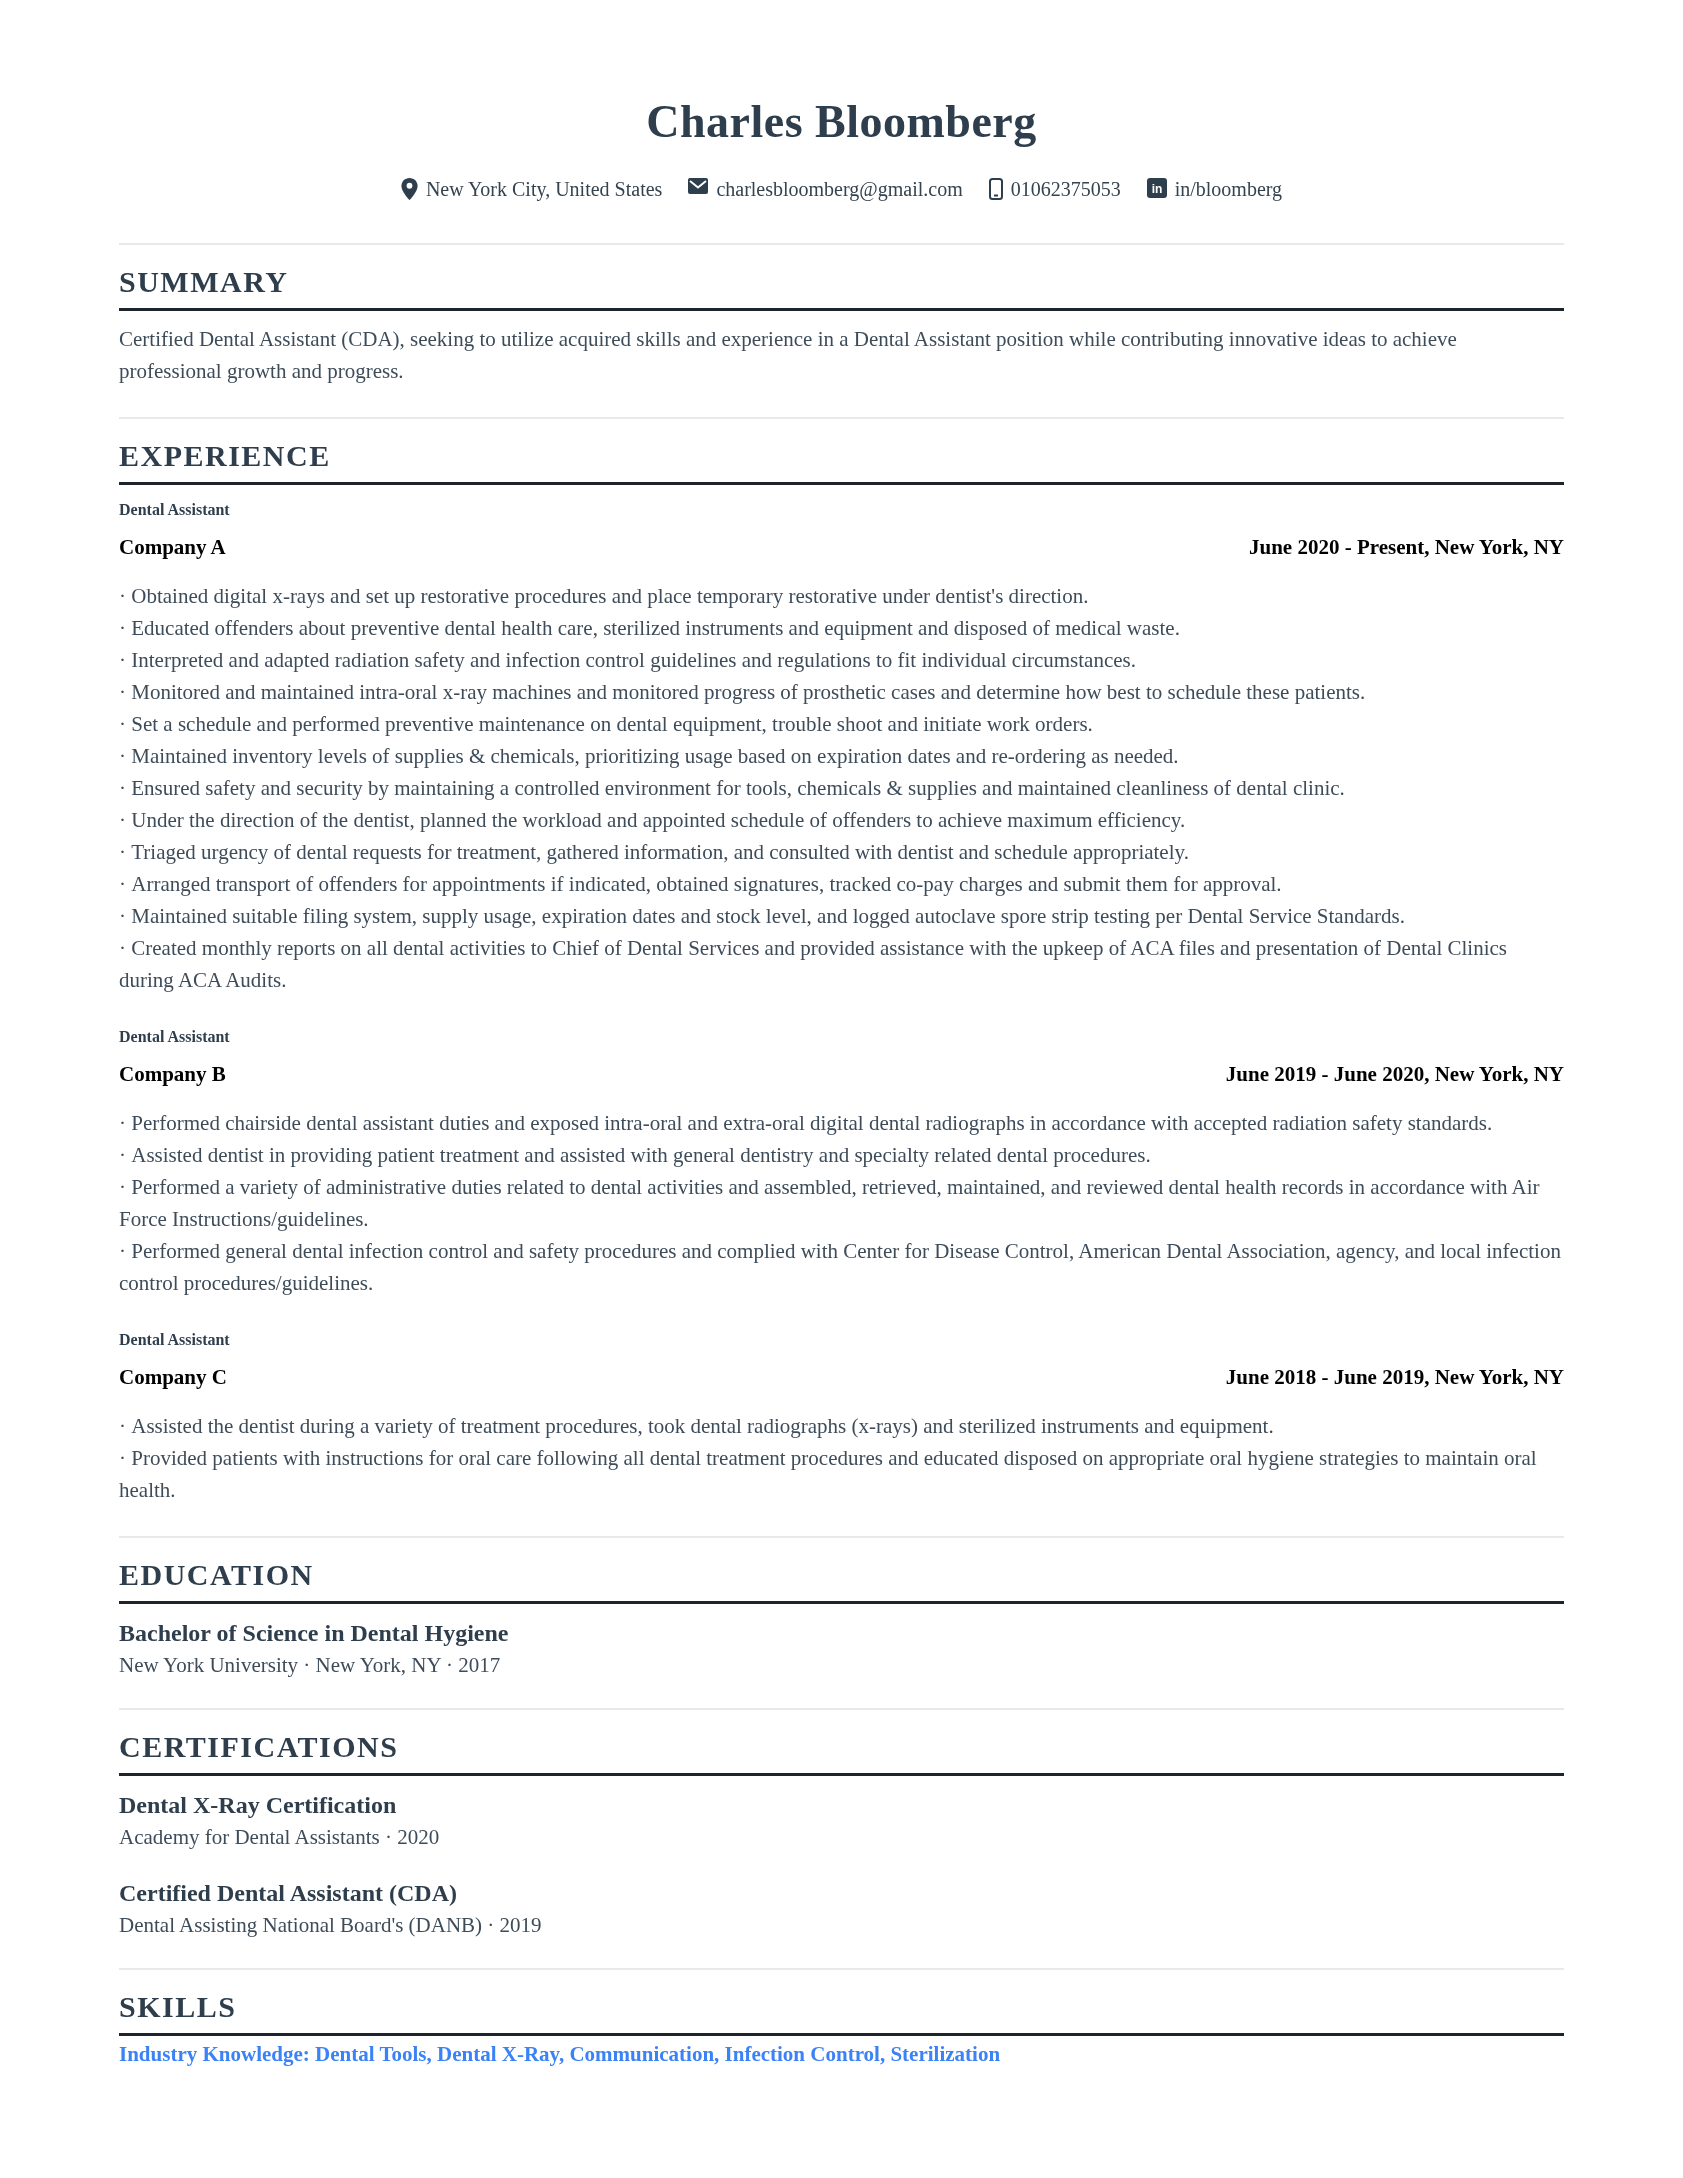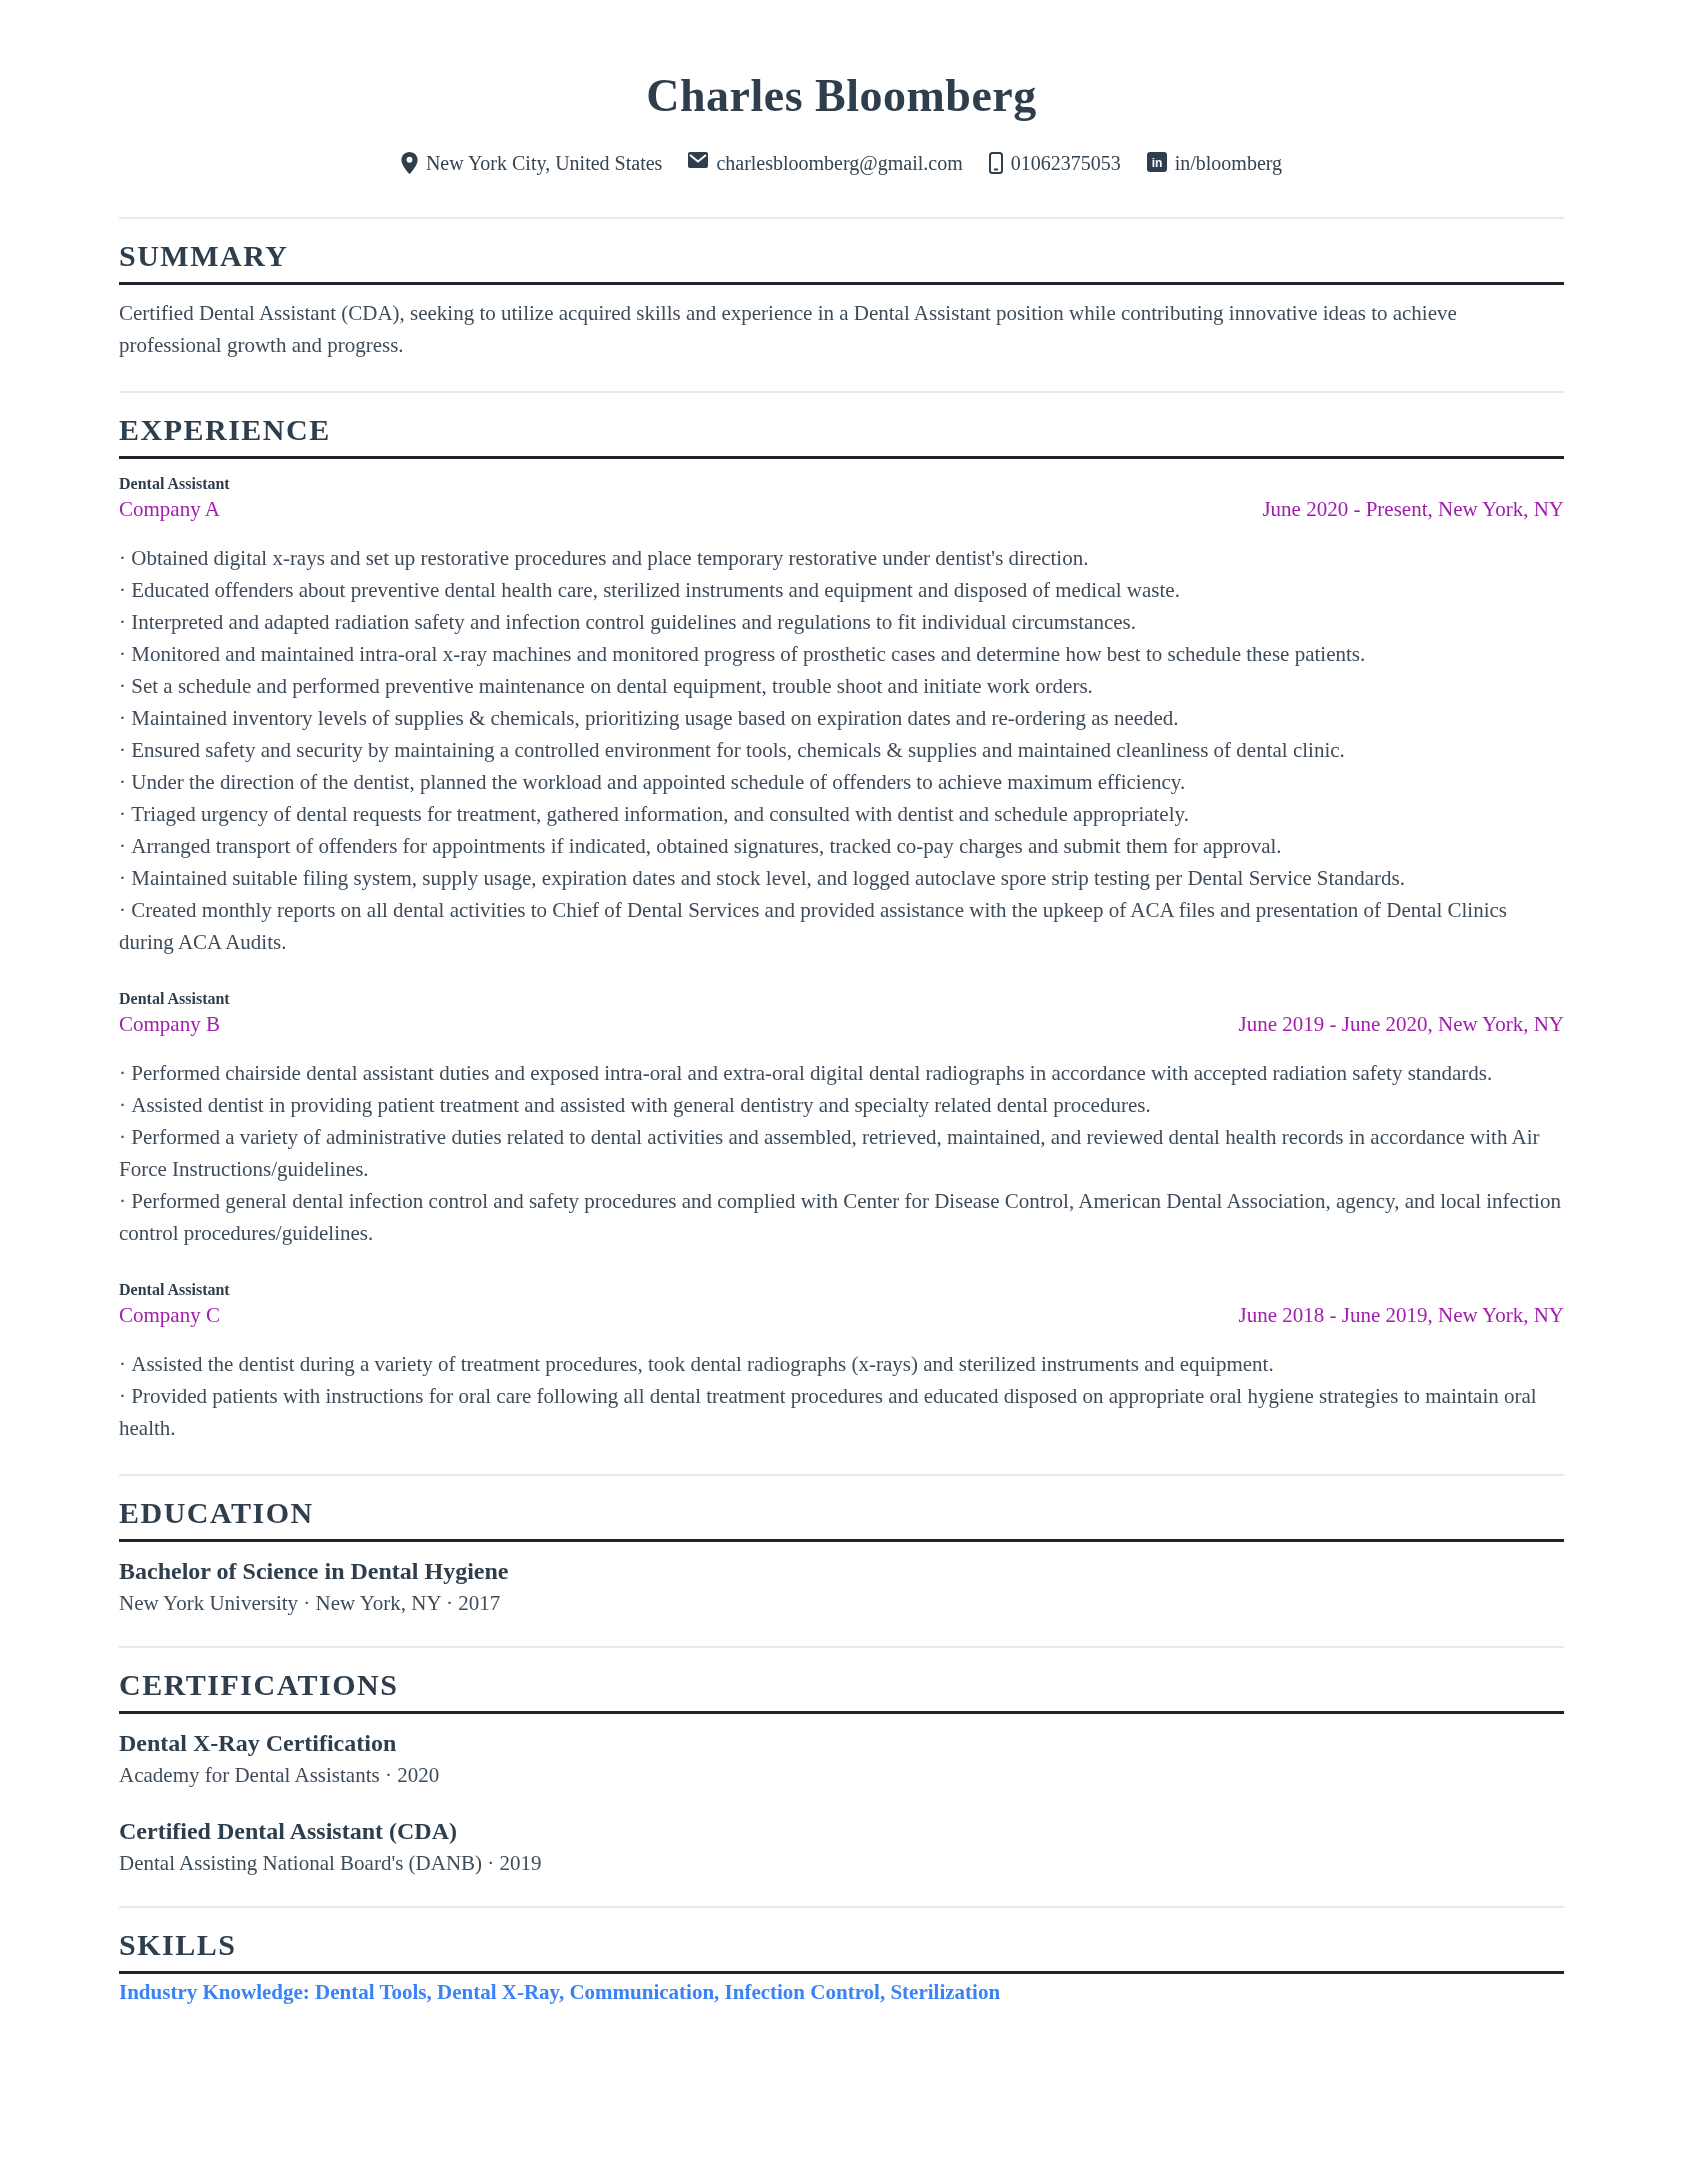--- a/index.html
+++ b/index.html
@@ -3,21 +3,21 @@
 <meta charset="utf-8">
 <style>
   * { margin: 0; padding: 0; box-sizing: border-box; }
   html, body { background: #ffffff; }
   .page {
     width: 1683px;
     height: 2178px;
     background: #ffffff;
     font-family: "Liberation Serif", "DejaVu Serif", serif;
     color: #3e4c5a;
-    padding: 69px 119px 0 119px;
+    padding: 95px 119px 0 119px;
     overflow: hidden;
   }
 
   
   .name {
     text-align: center;
     font-size: 46px;
     font-weight: bold;
     color: #2f3e4d;
     letter-spacing: 0.5px;
@@ -57,27 +57,27 @@
 
   
   .job { margin-top: 16px; }
   .job + .job { margin-top: 32px; }
   .job-role {
     font-size: 16px;
     font-weight: bold;
     color: #2f3e4d;
   }
   .job-meta-row {
-    margin-top: 4px;
+    margin-top: 16px;
     display: flex;
     justify-content: space-between;
     align-items: baseline;
     font-size: 21px;
-    font-weight: normal;
-    color: #a21caf;
+    font-weight: bold;
+    color: #000000;
   }
   .bullets { margin-top: 20px; list-style: none; }
   .bullets li {
     font-size: 21px;
     line-height: 32px;
     color: #3e4c5a;
   }
   .bullets li::before { content: "\00B7\00A0"; }
 
   

